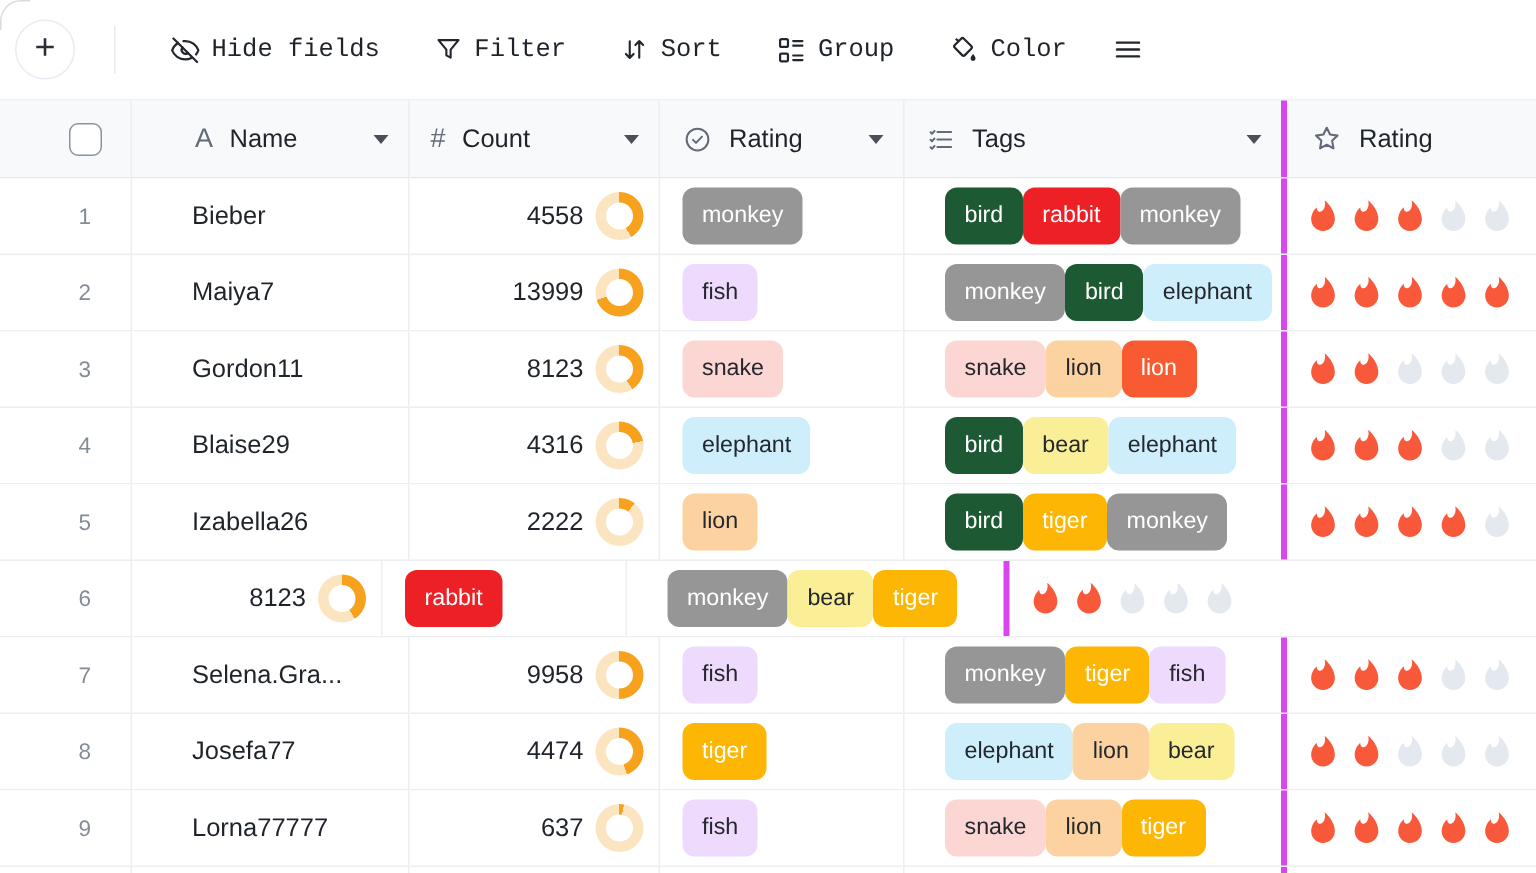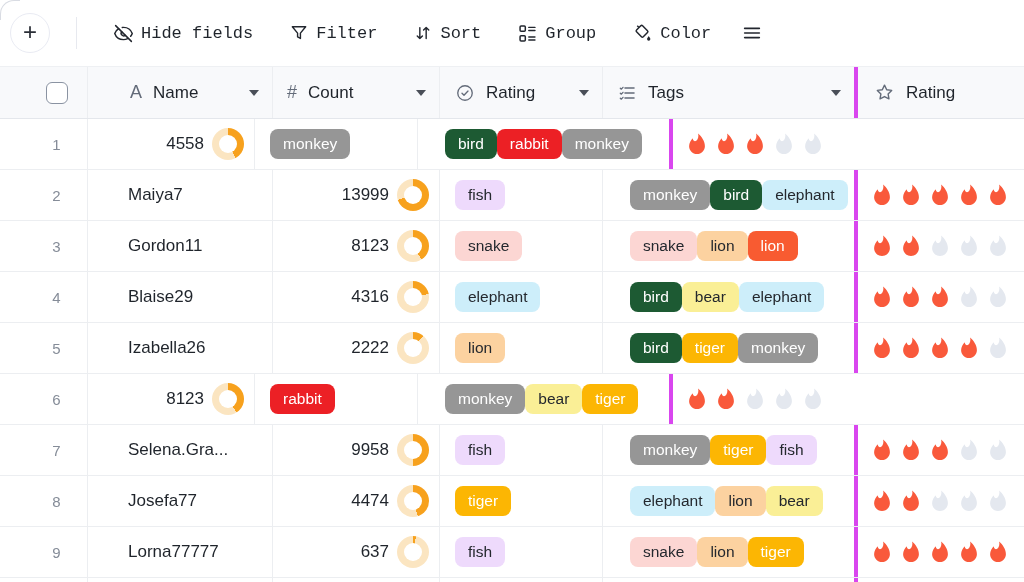--- a/index.html
+++ b/index.html
@@ -50,21 +50,21 @@
     border-left:5.5px solid transparent; border-right:5.5px solid transparent;
     border-top:6.5px solid #4a4f58; }
   .checkbox { width:22px; height:22px; border:1.6px solid #8a93a2; border-radius:6px; background:#fff; cursor:pointer; }
 
   
   .rownum { font-size:15px; color:#858c98; }
   .nametext { font-size:17px; color:#1f242b; white-space:nowrap; overflow:hidden; }
   .counttext { font-size:17px; color:#1f242b; }
   .donut { width:32px; height:32px; border-radius:50%; position:relative; flex:none; }
   .donut::after { content:""; position:absolute; inset:7px; background:#fff; border-radius:50%; }
-  .pill { display:inline-flex; align-items:center; height:30px; padding:0 13px;
+  .pill { display:inline-flex; align-items:center; height:38px; padding:0 13px;
     border-radius:8px; font-size:15.5px; white-space:nowrap; flex:none; }
   .tagwrap { display:flex; flex-wrap:nowrap; }
   .flames { display:flex; gap:5px; align-items:center; }
   .flame { width:24px; height:24px; display:flex; cursor:pointer; }
   .flame svg { width:24px; height:24px; fill:var(--flame-off,#e4e8ef); }
   .flame.on svg { fill:var(--flame-on,#f9593b); }
 </style>
 </head>
 <body>
 
@@ -179,20 +179,23 @@
         </span>
         <span class="hlabel">Rating</span>
       </div>
     </div>
 
     <div id="rows">
   <div class="row">
     <div class="cell c-num">
       <span class="rownum">1</span>
     </div>
+    <div class="cell c-name">
+      <span class="nametext">Bieber</span>
+    </div>
     <div class="cell c-count">
       <span class="counttext">4558</span>
       <span class="donut" style="background: conic-gradient(rgb(247, 161, 29) 42%, rgb(251, 229, 193) 0deg);"></span>
     </div>
     <div class="cell c-status">
       <span class="pill status-pill" style="background: rgb(150, 150, 150); color: rgb(255, 255, 255);">monkey</span>
     </div>
     <div class="cell c-tags">
       <div class="tagwrap">
               <span class="pill" style="background: rgb(29, 90, 51); color: rgb(255, 255, 255);">bird</span>

